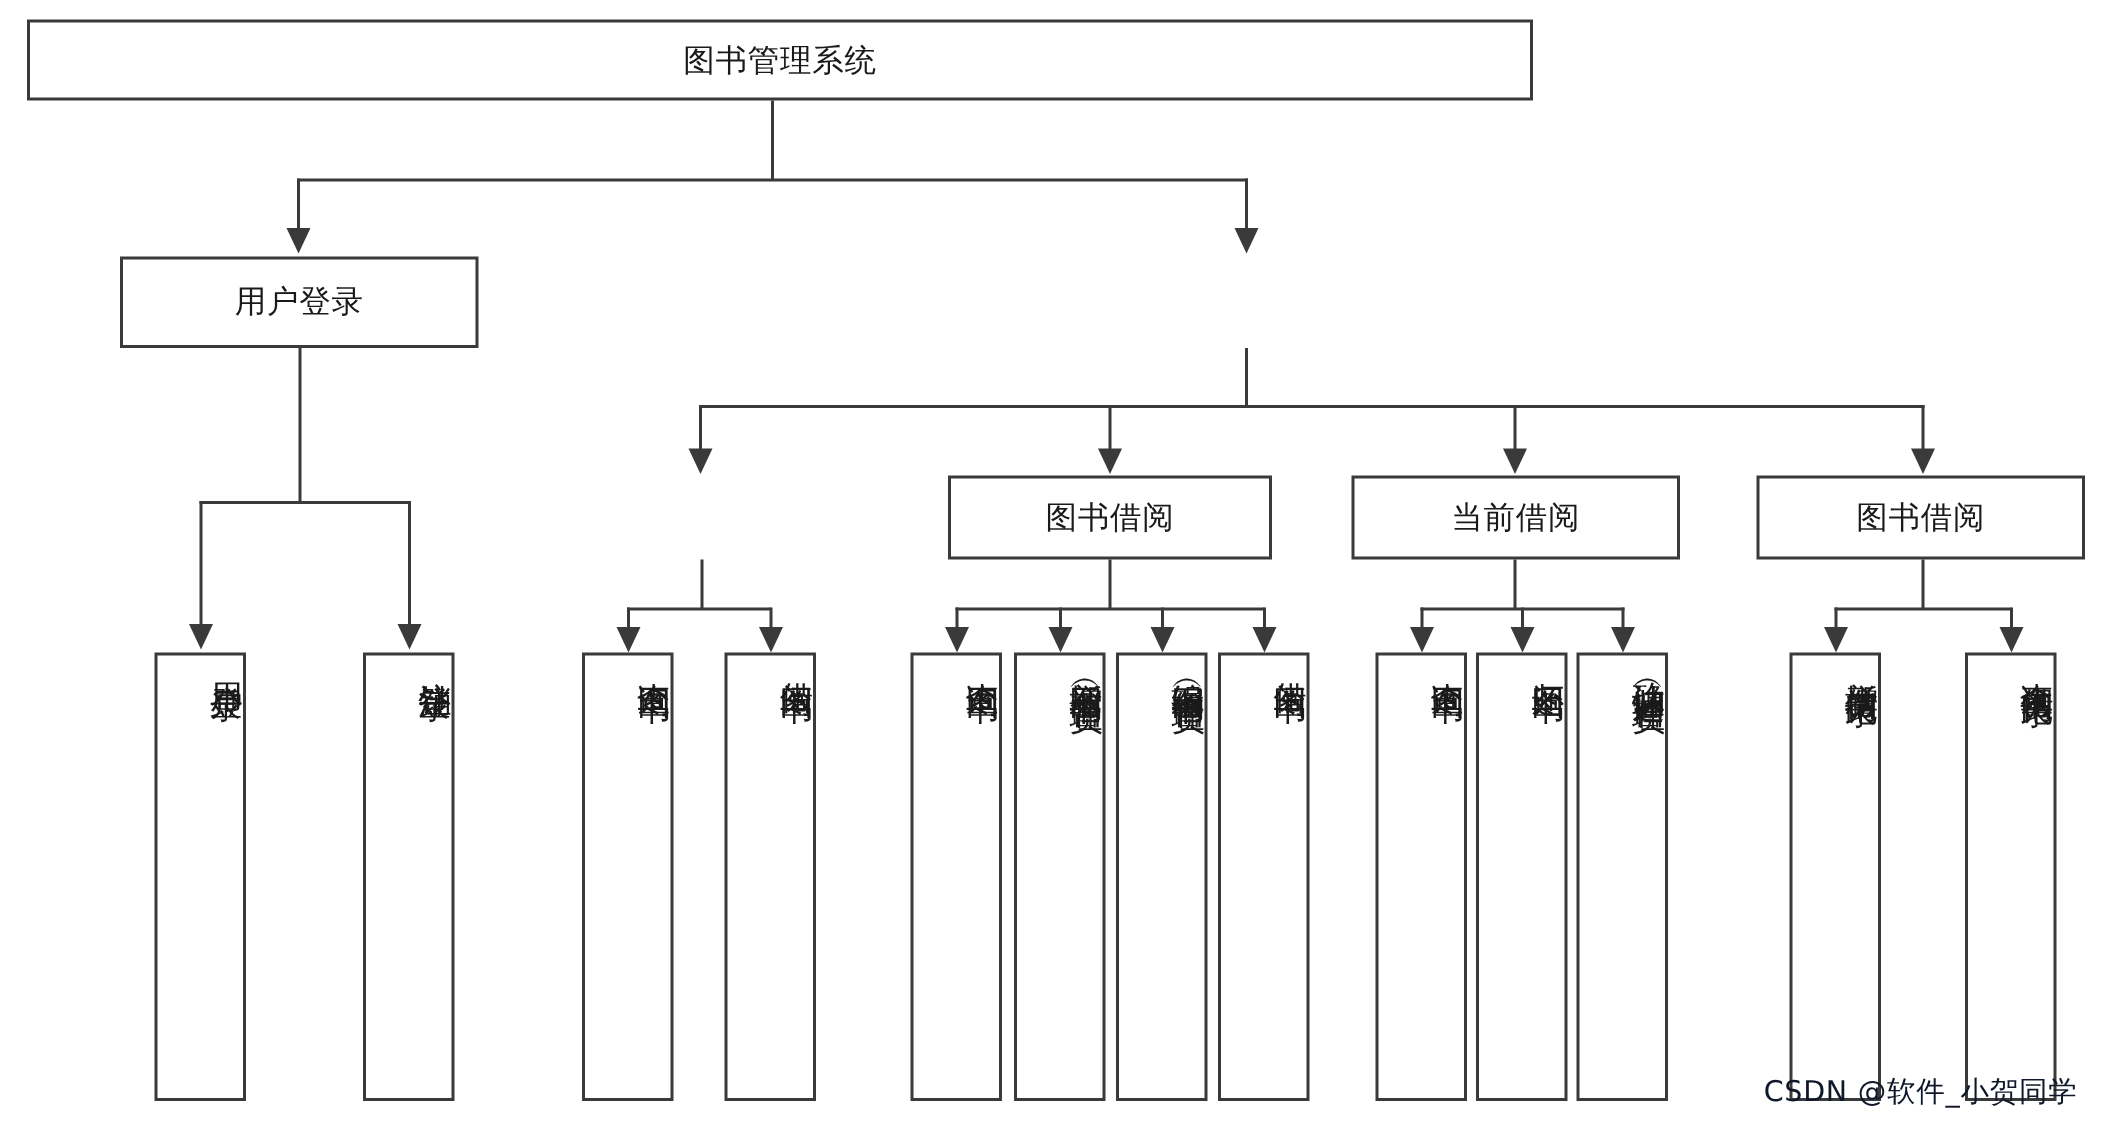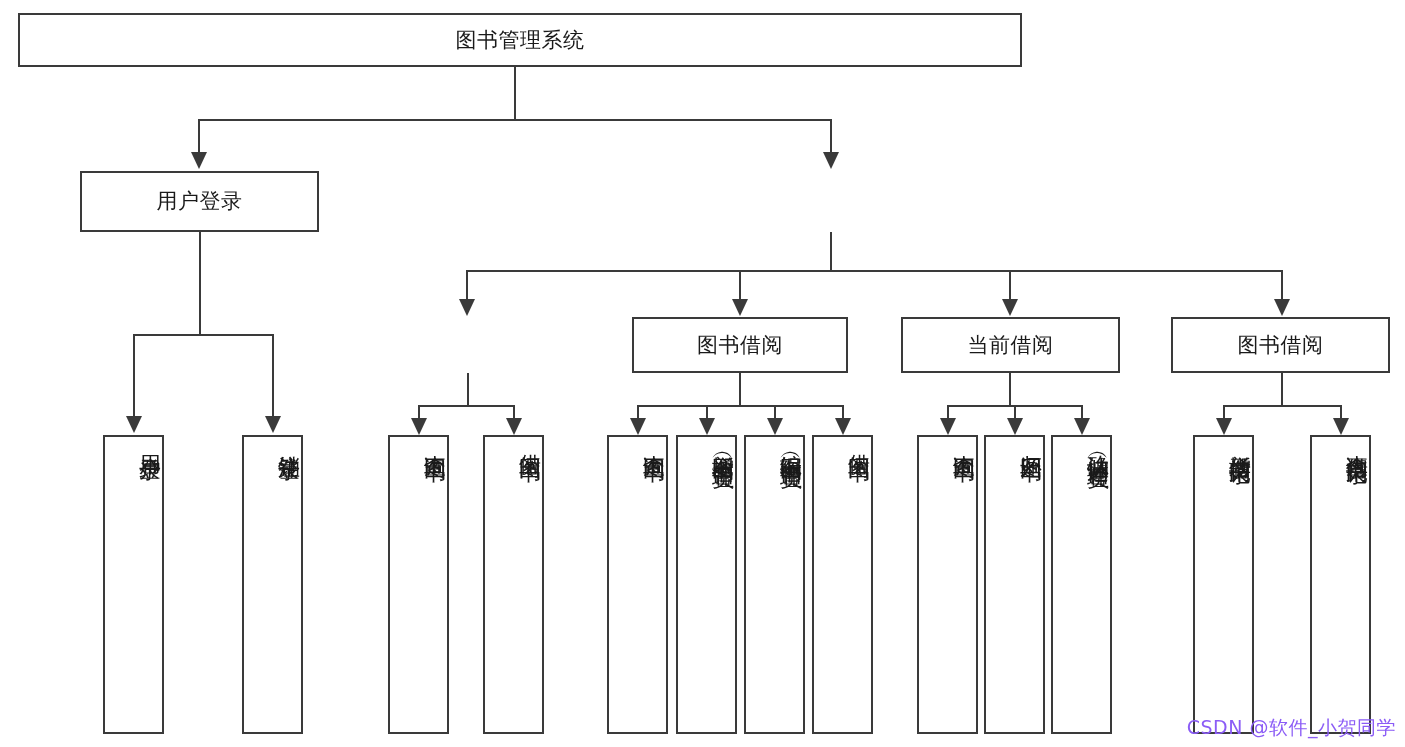--- a/index.html
+++ b/index.html
@@ -63,24 +63,24 @@
     position: absolute;
     width: 0;
     height: 0;
     border-left: 8px solid transparent;
     border-right: 8px solid transparent;
     border-top: 17px solid #3a3a3a;
   }
   
   #watermark {
     position: absolute;
-    right: 9px;
+    right: 20px;
     bottom: 6px;
     font-size: 19px;
-    color: #8b5cf6;
+    color: #0f172a;
     letter-spacing: 0.5px;
     white-space: nowrap;
     pointer-events: none;
   }
 </style>
 </head>
 <body>
 
 <div id="diagram-canvas">
 

